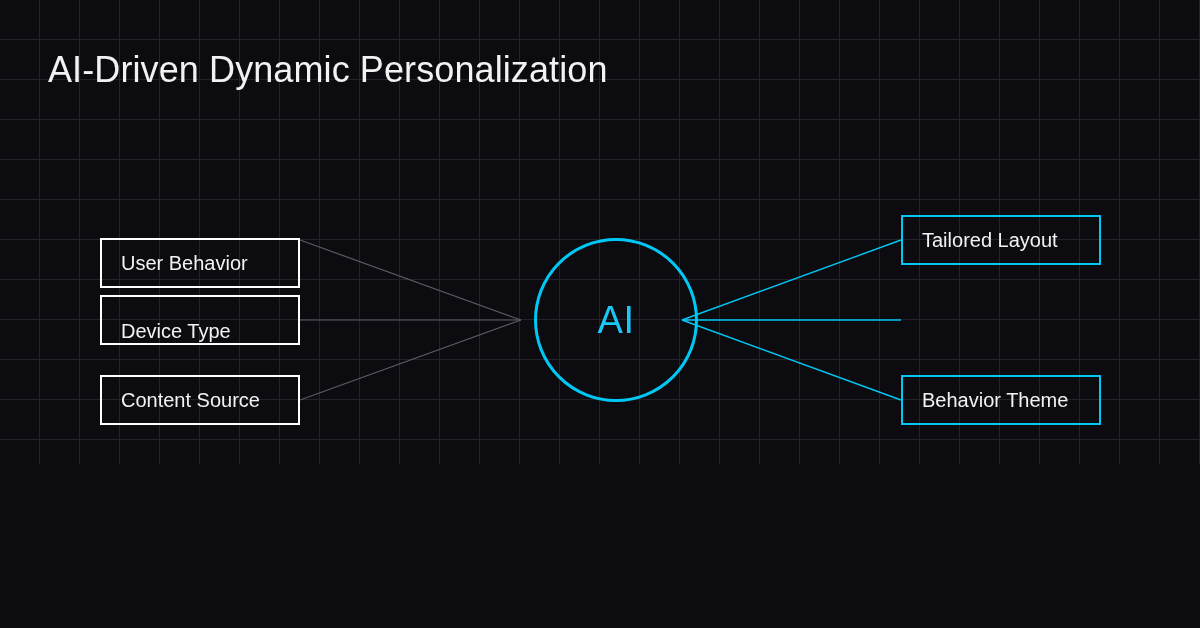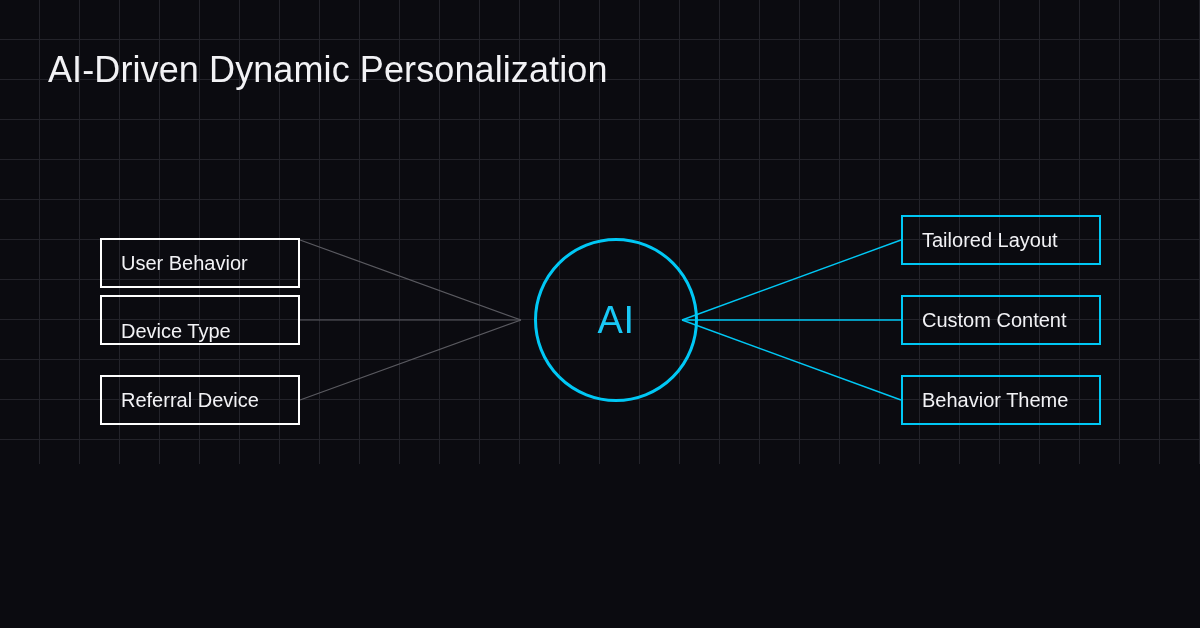--- a/index.html
+++ b/index.html
@@ -98,30 +98,27 @@
 
   <div class="title">AI-Driven Dynamic Personalization</div>
 
   <div class="node-box input" style="left:100px; top:214px;margin-top:24px;">
     <span>User Behavior</span>
   </div>
   <div class="node-box input" style="left:100px; top:295px;align-items:flex-end;">
     <span>Device Type</span>
   </div>
   <div class="node-box input" style="left:100px; top:375px;">
-    <span>Referral Device</span>
+    <span>Content Source</span>
   </div>
 
   <div class="hub">
     <span class="hub-label">AI</span>
   </div>
 
   <div class="node-box output" style="left:901px; top:215px;">
     <span>Tailored Layout</span>
   </div>
-  <div class="node-box output" style="left:901px; top:295px;">
-    <span>Custom Content</span>
-  </div>
   <div class="node-box output" style="left:901px; top:375px;">
     <span>Behavior Theme</span>
   </div>
 
 </div>
 
 </body></html>

